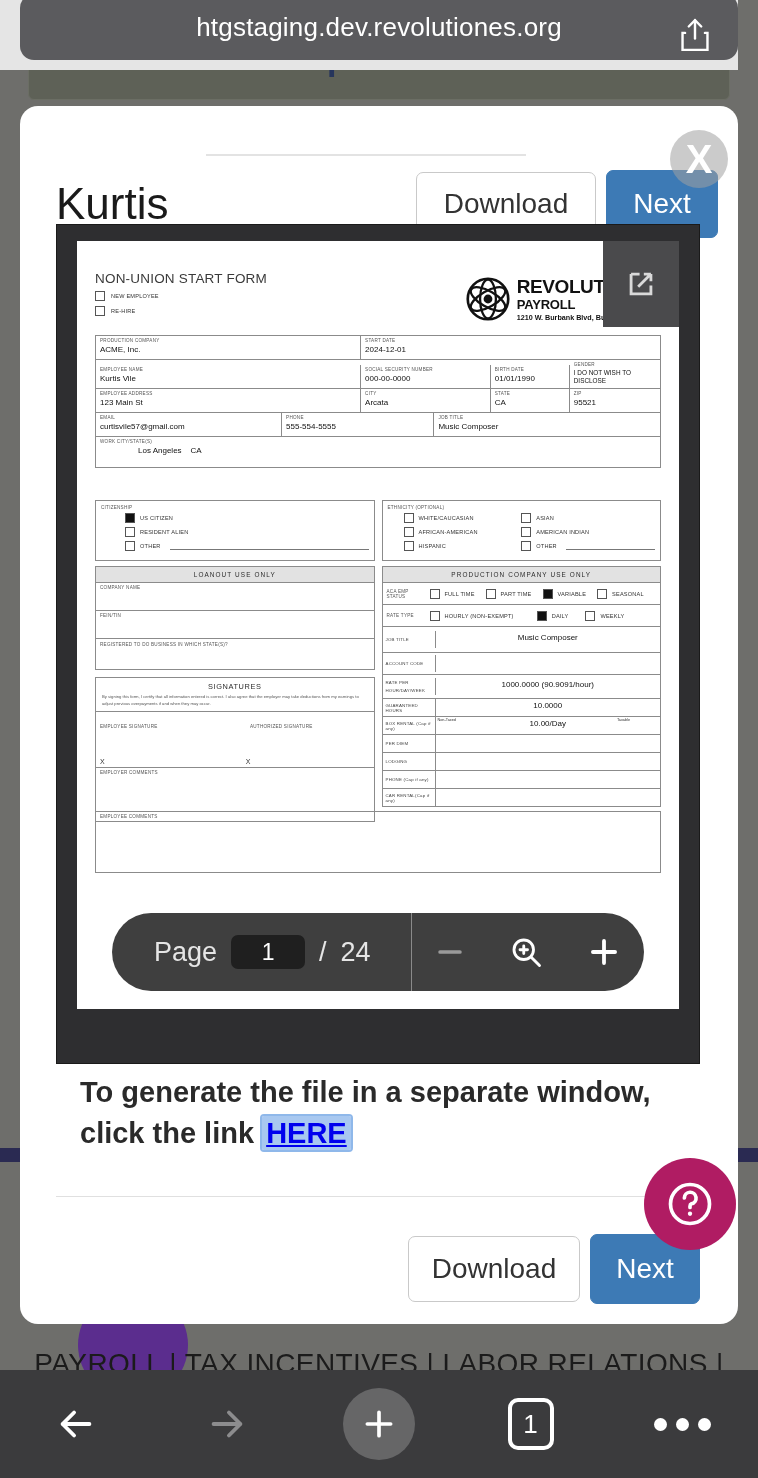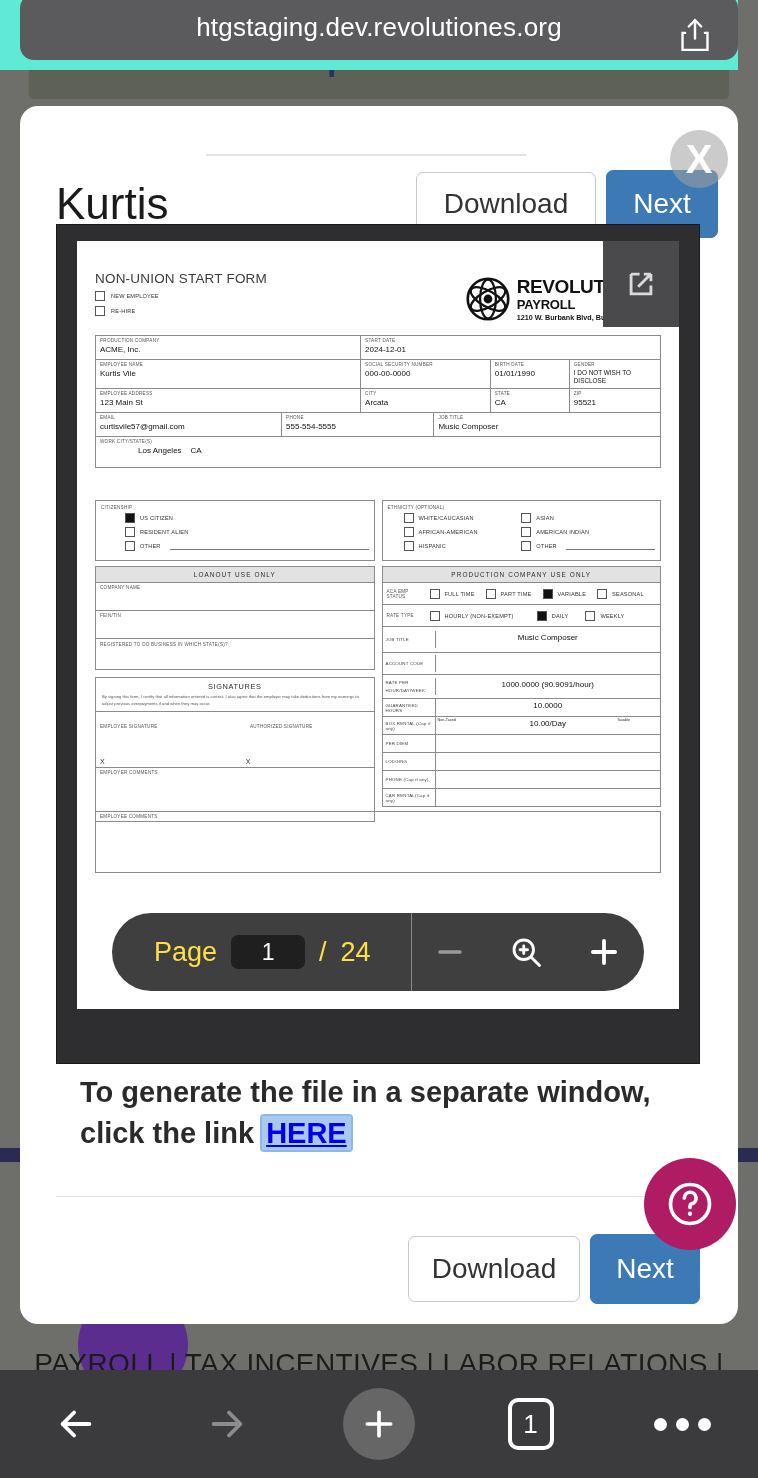--- a/index.html
+++ b/index.html
@@ -7,21 +7,21 @@
     width: 758px; height: 1478px;
     font-family: "Liberation Sans", sans-serif;
     background: #6e6e6b;
     overflow: hidden;
   }
   #root { position: relative; width: 758px; height: 1478px; }
 
   
   .browser-top {
     position: absolute; top: 0; left: 0; width: 738px; height: 70px;
-    background: #5eead4; z-index: 50;
+    background: #e5e5e5; z-index: 50;
   }
   .url-pill {
     position: absolute; top: -6px; left: 20px; width: 718px; height: 66px;
     background: #5b5b5e; border-radius: 14px;
     display: flex; align-items: center; justify-content: center;
   }
   .url-text { color: #ffffff; font-size: 26px; letter-spacing: .2px; }
   .share-icon {
     position: absolute; right: 26px; top: 50%; transform: translateY(-50%);
     width: 34px; height: 38px;
@@ -115,21 +115,21 @@
   .cb-lbl { font-size: 5.6px; color: #333; letter-spacing: .2px; }
 
   .logo-wrap { position: absolute; top: 6px; right: 0; display: flex; align-items: flex-start; gap: 7px; }
   .logo-mark { width: 44px; height: 44px; flex: none; }
   .logo-txt { line-height: 1; }
   .logo-rev { font-size: 19px; font-weight: bold; color: #111; letter-spacing: -.4px; }
   .logo-pay { font-size: 13px; font-weight: bold; color: #111; letter-spacing: -.2px; margin-top: 2px; }
   .logo-addr { font-size: 7.2px; font-weight: bold; color: #111; margin-top: 3px; white-space: nowrap; }
 
   .tbl { position: absolute; left: 18px; right: 18px; top: 94px; }
-  .row { display: flex; border: .8px solid #8b8b8b; border-bottom: none; }
+  .row { display: flex; border: .8px solid #8b8b8b; border-bottom: none; align-items: flex-end; }
   .row:last-child { border-bottom: .8px solid #8b8b8b; }
   .cell { border-right: .8px solid #8b8b8b; padding: 2px 4px 3px; min-height: 23px; }
   .cell:last-child { border-right: none; }
   .lbl { font-size: 4.6px; color: #555; letter-spacing: .25px; text-transform: uppercase; display: block; }
   .val { font-size: 8px; color: #111; margin-top: 2px; display: block; }
 
   .twocol { display: flex; gap: 7px; margin-top: 7px; }
   .panel { flex: 1; border: .8px solid #8b8b8b; }
   .panel-hd {
     background: #e2e2e2; text-align: center; font-size: 6.4px; letter-spacing: 1.1px;
@@ -150,21 +150,21 @@
   .sig-hd { text-align: center; font-size: 7.4px; letter-spacing: .6px; color: #2b2b2b; padding: 4px 0 3px; }
   .sig-p { font-size: 4.2px; color: #555; line-height: 1.6; padding: 0 6px 4px; }
 
   
   .pdf-toolbar {
     position: absolute; bottom: 18px; left: 50%; transform: translateX(-50%);
     width: 532px; height: 78px; background: rgba(48,48,48,.93);
     border-radius: 39px; display: flex; align-items: center; z-index: 8;
   }
   .tb-left { display: flex; align-items: center; gap: 14px; padding-left: 42px; flex: 1; }
-  .tb-label { color: #fde047; font-size: 27px; }
+  .tb-label { color: #e5e5e5; font-size: 27px; }
   .page-input {
     width: 74px; height: 34px; background: #1f1f1f; border-radius: 7px;
     color: #ffffff; font-size: 23px; display: flex; align-items: center; justify-content: center;
   }
   .tb-div { width: 1px; height: 78px; background: #8a8a8a; }
   .tb-right { display: flex; align-items: center; justify-content: space-around; width: 232px; }
   .tb-btn { color: #d8d8d8; display: flex; align-items: center; justify-content: center; }
 
   
   .body-text {

